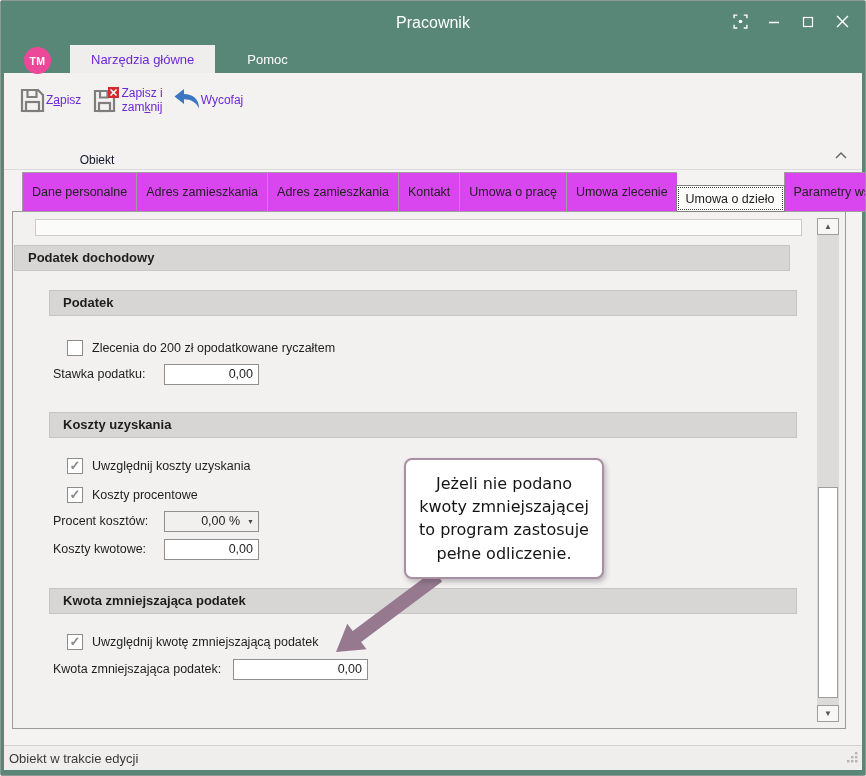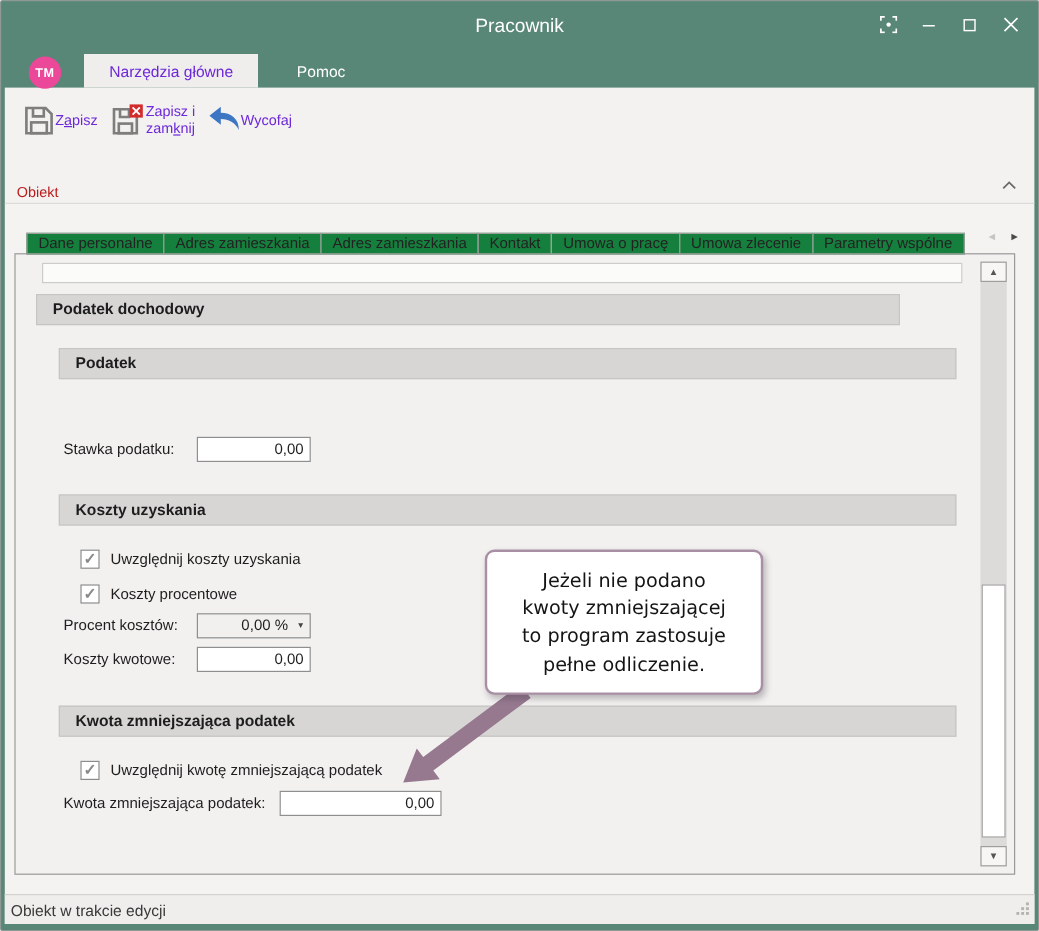--- a/index.html
+++ b/index.html
@@ -22,42 +22,42 @@
   .ribbon-tabs { position:absolute; top:44px; left:3px; right:3px; height:28px; display:flex; padding-left:66px; }
   .rtab { padding:0 21px; font-size:13px; display:flex; align-items:center; }
   .rtab.active { background:#efeeed; color:#6d28d9; }
   .rtab.plain { color:#fff;padding-left:32px; }
   .ribbon-body { position:absolute; top:72px; left:3px; right:3px; height:97px;
                  background:#f3f2f1; border-bottom:1px solid #dcdbda; }
   .rbtns { position:absolute; left:10px; top:8px; display:flex; }
   .rbtn { min-width:50px; padding:2px 4px 0 4px; margin-right:2px; display:flex; flex-direction:row;
           align-items:center; font-size:12px; color:#6d28d9; line-height:1.2; text-align:center; }
   .rbtn .ric { height:34px; display:flex; align-items:center; justify-content:center; }
-  .group-label { position:absolute; left:10px; width:166px; bottom:2px; 
-                 font-size:12px; color:#b91c1c; }
+  .group-label { position:absolute; left:10px; width:166px; bottom:2px; text-align:center;
+                 font-size:12px; color:#0f172a; }
   .ribbon-collapse { position:absolute; right:14px; bottom:5px; }
   u { text-decoration:underline; }
   
   .workspace { position:absolute; top:169px; left:3px; right:3px; bottom:5px; background:#f4f3f2; }
   .form-tabs { position:absolute; top:15px; left:18px; height:27px; display:flex; align-items:flex-end; z-index:3; }
-  .ftab { height:18px; padding:0 9px; font-size:12.5px; color:#222; background:#15803d;
+  .ftab { height:40px; padding:0 9px; font-size:12.5px; color:#222; background:#d946ef;
           border:1px solid #9f9e9d; border-right:none; display:flex; align-items:center; white-space:nowrap; }
   .ftab:last-child { border-right:1px solid #9f9e9d; }
   .ftab.selected { height:27px; background:#fcfcfb; border:1px solid #7f7f7f; margin:0 -1px; z-index:4;
                    outline:1px dotted #444; outline-offset:-3px; }
   .tabnav { position:absolute; right:12px; top:22px; display:flex; gap:10px; font-size:9px; }
   .tabnav .nl { color:#c6c5c4; } .tabnav .nr { color:#4a4a4a; }
   
   .panel { position:absolute; top:41px; left:8px; width:834px; height:518px;
            border:1px solid #9b9a99; background:#f2f1f0; }
   .topstrip { position:absolute; left:22px; top:7px; width:767px; height:17px;
               background:#fbfbfa; border:1px solid #cccbca; }
   .hdr { background:#d7d6d5; border:1px solid #c6c5c4; height:26px; line-height:24px;
          font-weight:bold; font-size:13px; color:#1d1d1d; padding-left:13px; position:absolute; }
-  .hdr.main { left:17px; width:720px; top:33px; }
+  .hdr.main { left:1px; width:776px; top:33px; }
   .hdr.sub  { left:36px; width:748px; }
   .row { position:absolute; display:flex; align-items:center; font-size:12.5px; color:#1e1e1e; }
   .cbrow { left:54px; gap:9px; height:17px; }
   .fieldrow { left:40px; height:22px; }
   .fieldrow .flabel { width:111px; }
   .fieldrow.wide .flabel { width:180px; }
   .cb { width:16px; height:16px; background:#fff; border:1px solid #8b8b8b; display:flex;
         align-items:center; justify-content:center; font-size:13px; font-weight:bold; color:#8a8a8a; }
   input.field { width:95px; height:21px; border:1px solid #8f8f8f; background:#fff; font-family:inherit;
                 font-size:12.5px; color:#1e1e1e; text-align:right; padding-right:5px; }
@@ -70,21 +70,21 @@
   .sb-btn { position:absolute; left:0; width:22px; height:17px; background:#f7f6f5; border:1px solid #9f9e9d;
             display:flex; align-items:center; justify-content:center; font-size:8px; color:#555; }
   .sb-up { top:0; } .sb-down { bottom:0; }
   .sb-thumb { position:absolute; left:1px; width:20px; top:269px; height:211px; background:#fff; border:1px solid #9f9e9d; }
   
   .statusbar { position:absolute; left:0; right:0; bottom:0; height:25px; background:#efeeed;
                border-top:1px solid #d2d1d0; font-size:13px; color:#3a3a3a; display:flex; align-items:center;
                padding-left:5px; }
   .grip { position:absolute; right:3px; bottom:3px; }
   
-  .callout { position:absolute; left:403px; top:457px; width:232px; min-height:120px; z-index:3;
+  .callout { position:absolute; left:403px; top:457px; width:200px; min-height:120px; z-index:3;
              background:#fff; border:2px solid #a88fa4; border-radius:8px;
              box-shadow:2px 3px 5px rgba(60,50,60,.3);
              display:flex; align-items:center; justify-content:center; padding:12px 12px; }
   .callout .ctext { width:176px; text-align:center; font-size:16px; line-height:1.45; color:#141414;
                     font-family:"DejaVu Sans", sans-serif; }
   .arrow-svg { position:absolute; left:329px; top:559px; z-index:2; }
 </style>
 </head>
 <body>
 
@@ -189,34 +189,39 @@
 
   <div class="workspace">
 
     <div class="form-tabs">
       <div class="ftab">Dane personalne</div>
       <div class="ftab">Adres zamieszkania</div>
       <div class="ftab">Adres zamieszkania</div>
       <div class="ftab">Kontakt</div>
       <div class="ftab">Umowa o pracę</div>
       <div class="ftab">Umowa zlecenie</div>
+      <div class="ftab selected">Umowa o dzieło</div>
       <div class="ftab">Parametry wspólne</div>
     </div>
     <div class="tabnav">
       <span class="nl">◄</span>
       <span class="nr">►</span>
     </div>
 
     <div class="panel">
       <div class="topstrip"></div>
 
       <div class="hdr main">Podatek dochodowy</div>
 
       <div class="hdr sub" style="top:78px">Podatek</div>
 
+      <div class="row cbrow" style="top:127px">
+        <span class="cb"></span>
+        <span>Zlecenia do 200 zł opodatkowane ryczałtem</span>
+      </div>
       <div class="row fieldrow" style="top:151px">
         <span class="flabel">Stawka podatku:</span>
         <input class="field" readonly="" value="0,00" style="">
       </div>
 
       <div class="hdr sub" style="top:200px">Koszty uzyskania</div>
 
       <div class="row cbrow" style="top:245px">
         <span class="cb">
             <span>✓</span>

